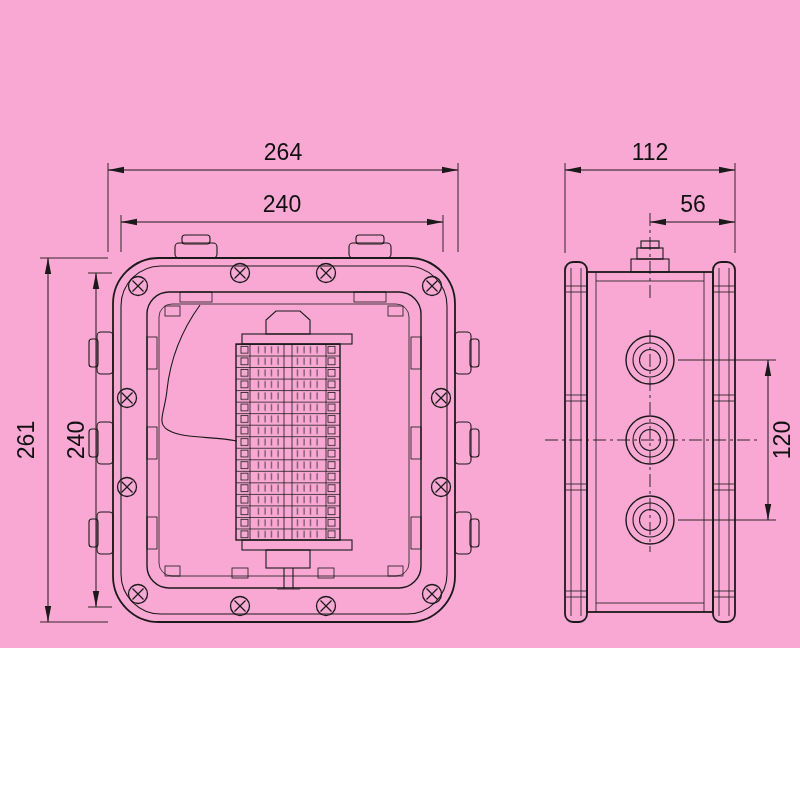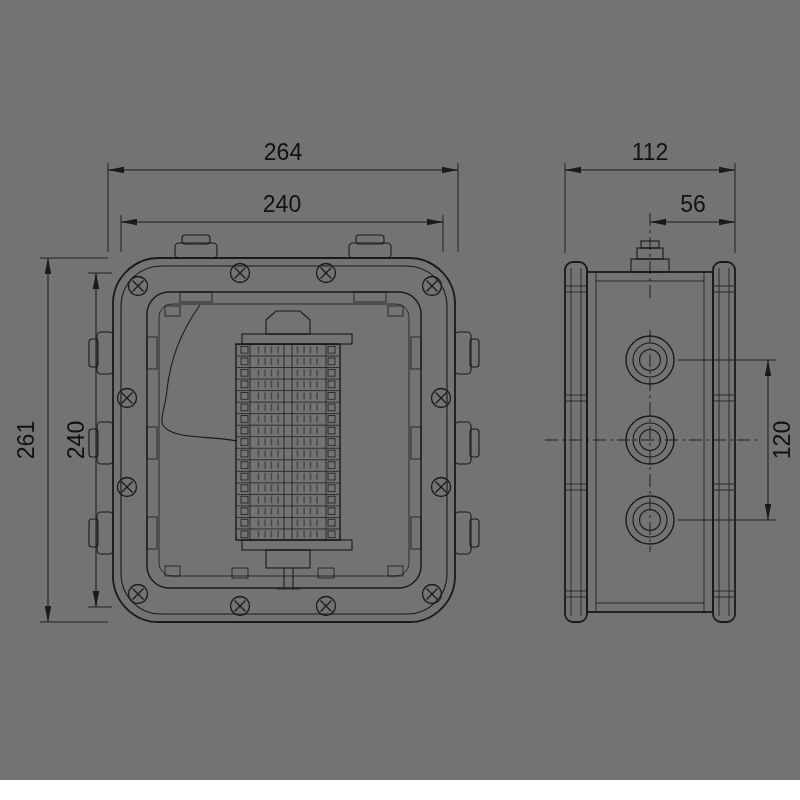--- a/index.html
+++ b/index.html
@@ -1,16 +1,16 @@
 <!DOCTYPE html>
 <html><head>
 <meta charset="utf-8">
 <style>
   html,body { margin:0; padding:0; background:#ffffff; }
-  .canvas { width:800px; height:780px; background:#737373; position:relative; overflow:hidden; }
+  .canvas { width:800px; height:648px; background:#f9a8d4; position:relative; overflow:hidden; }
   svg { display:block; }
   .s1 { fill:none; stroke:#1a1a1a; stroke-width:1.8; }
   .s1b{ fill:none; stroke:#1a1a1a; stroke-width:1.4; }
   .s2 { fill:none; stroke:#1a1a1a; stroke-width:1.1; }
   .s3 { fill:none; stroke:#1a1a1a; stroke-width:0.8; }
   .dimline { stroke:#1a1a1a; stroke-width:1; fill:none; }
   .ext { stroke:#1a1a1a; stroke-width:0.9; fill:none; }
   .cl  { stroke:#1a1a1a; stroke-width:0.9; fill:none; stroke-dasharray:13 4 3 4; }
   .dimtext { font-family:"Liberation Sans", sans-serif; font-size:23px; fill:#111111; }
 </style>

